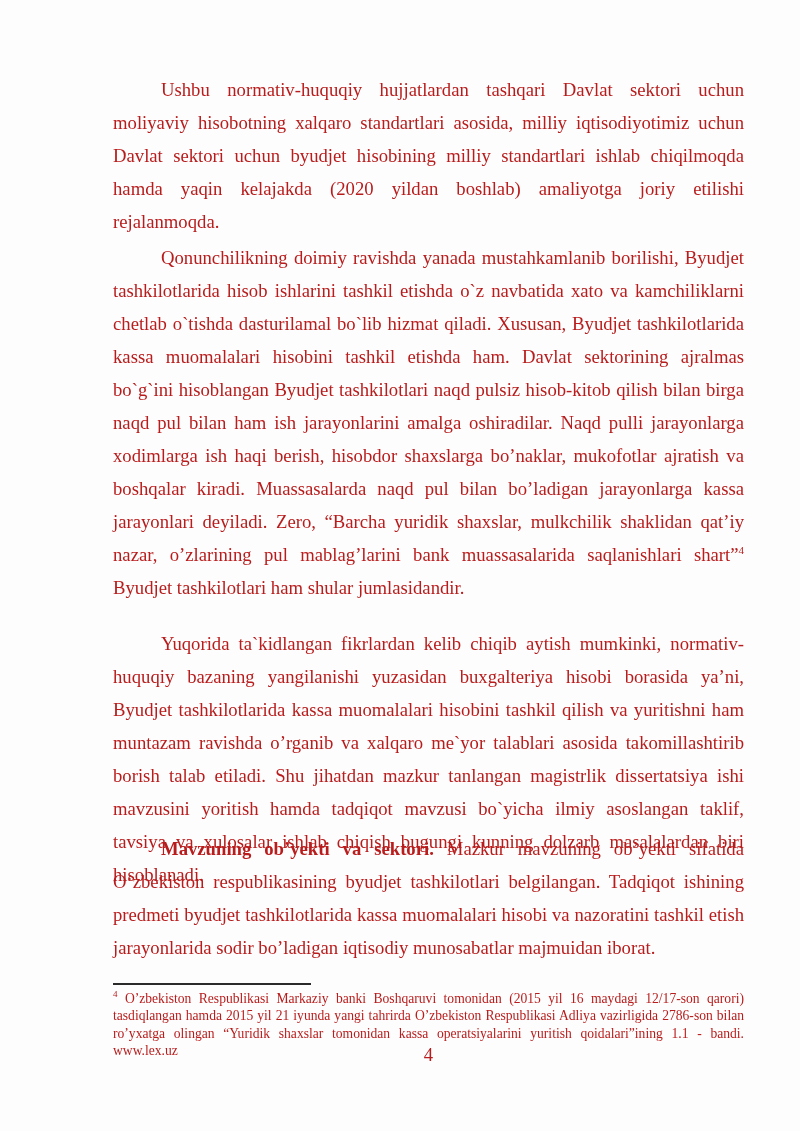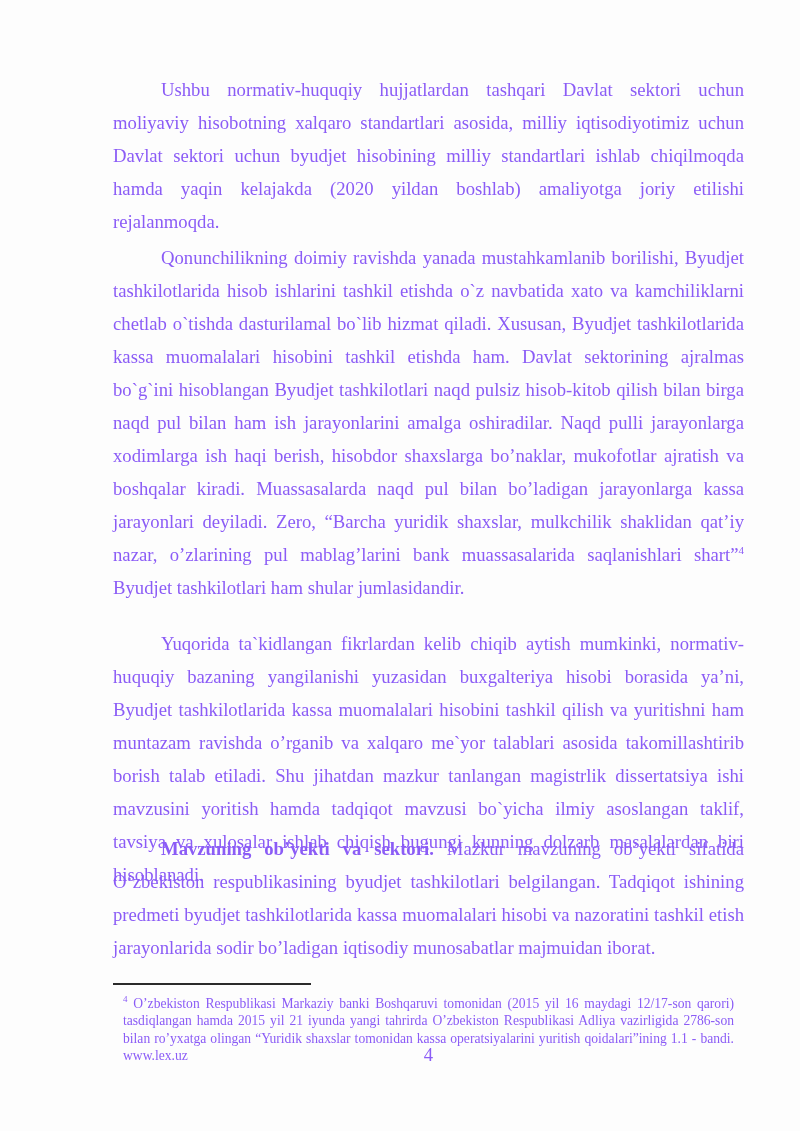--- a/index.html
+++ b/index.html
@@ -5,21 +5,21 @@
   html, body {
     margin: 0;
     padding: 0;
     background: #ffffff;
   }
   .page {
     position: relative;
     width: 800px;
     height: 1131px;
     background: #fdfdfd;
-    color: #8b5cf6;
+    color: #b91c1c;
     font-family: "Liberation Serif", "DejaVu Serif", serif;
     overflow: hidden;
   }
   .body-text {
     position: absolute;
     left: 113px;
     width: 631px;
   }
   .para {
     position: absolute;
@@ -50,21 +50,21 @@
     top: 983px;
     width: 631px;
   }
   .footnote-rule {
     width: 198px;
     height: 0;
     border-top: 2px solid #2a2a2a;
     margin-bottom: 5px;
   }
   .footnote {
-    margin: 10px;
+    margin: 0;
     font-size: 13.6px;
     line-height: 17.3px;
     text-align: justify;
     text-justify: inter-word;
     font-family: Liberation Serif, serif;
   }
   .footnote sup {
     font-size: 9px;
     line-height: 0;
     vertical-align: super;

